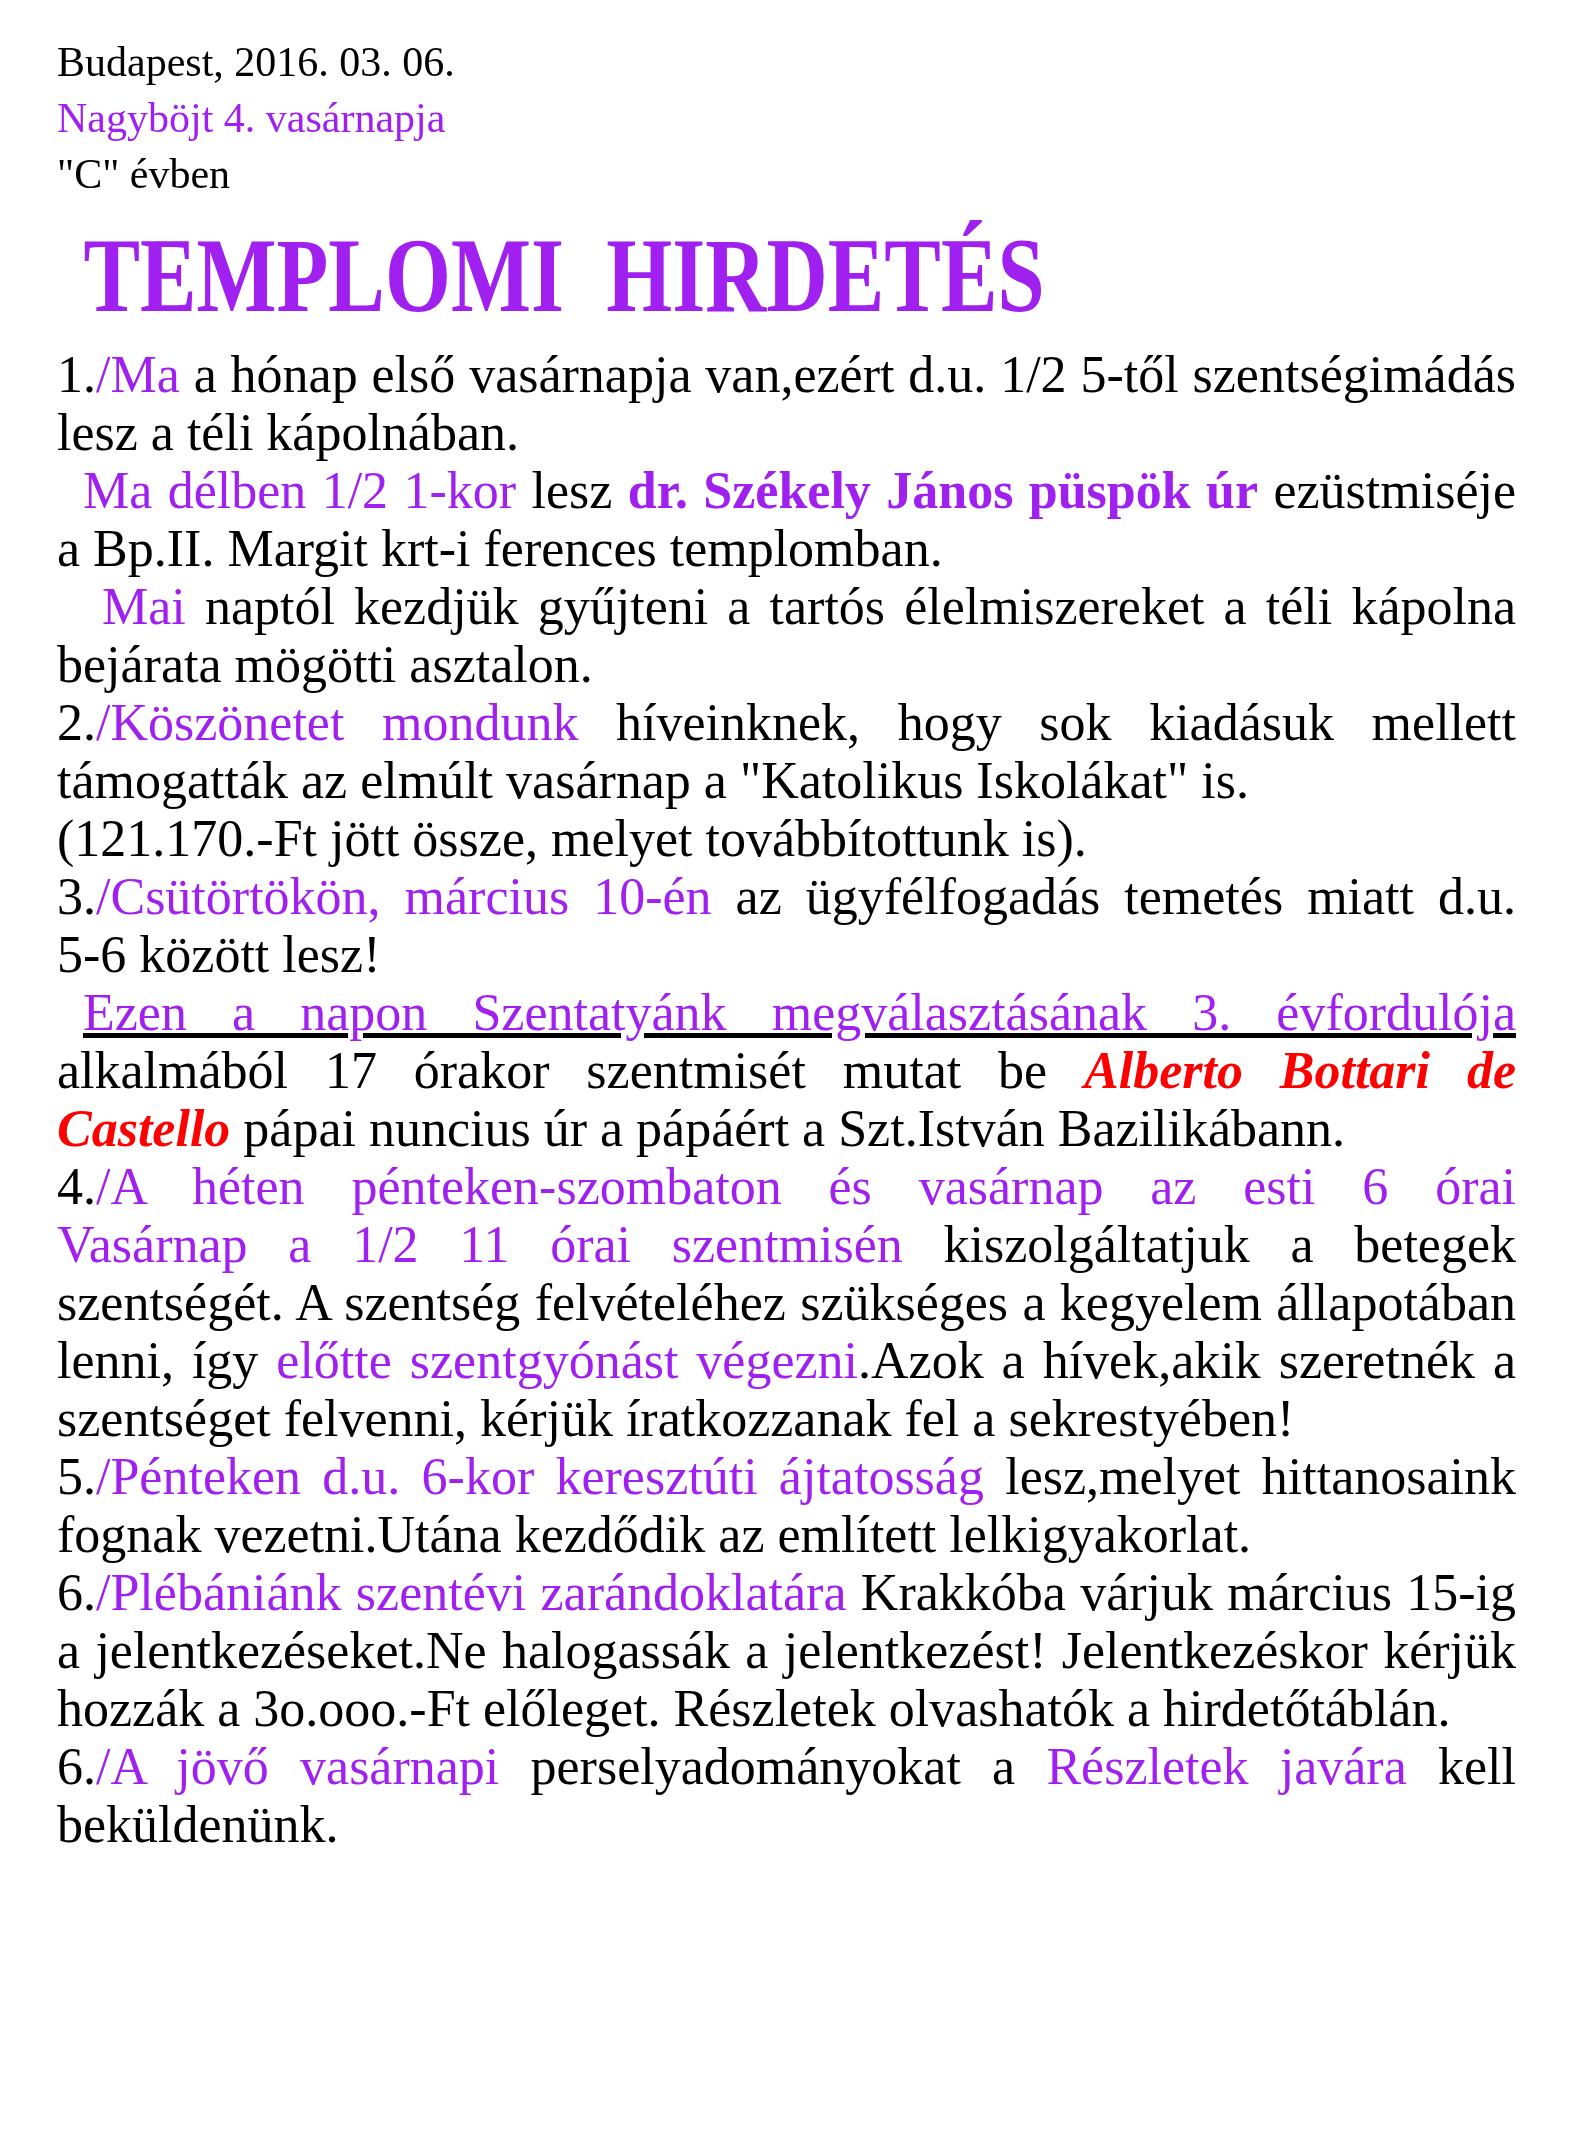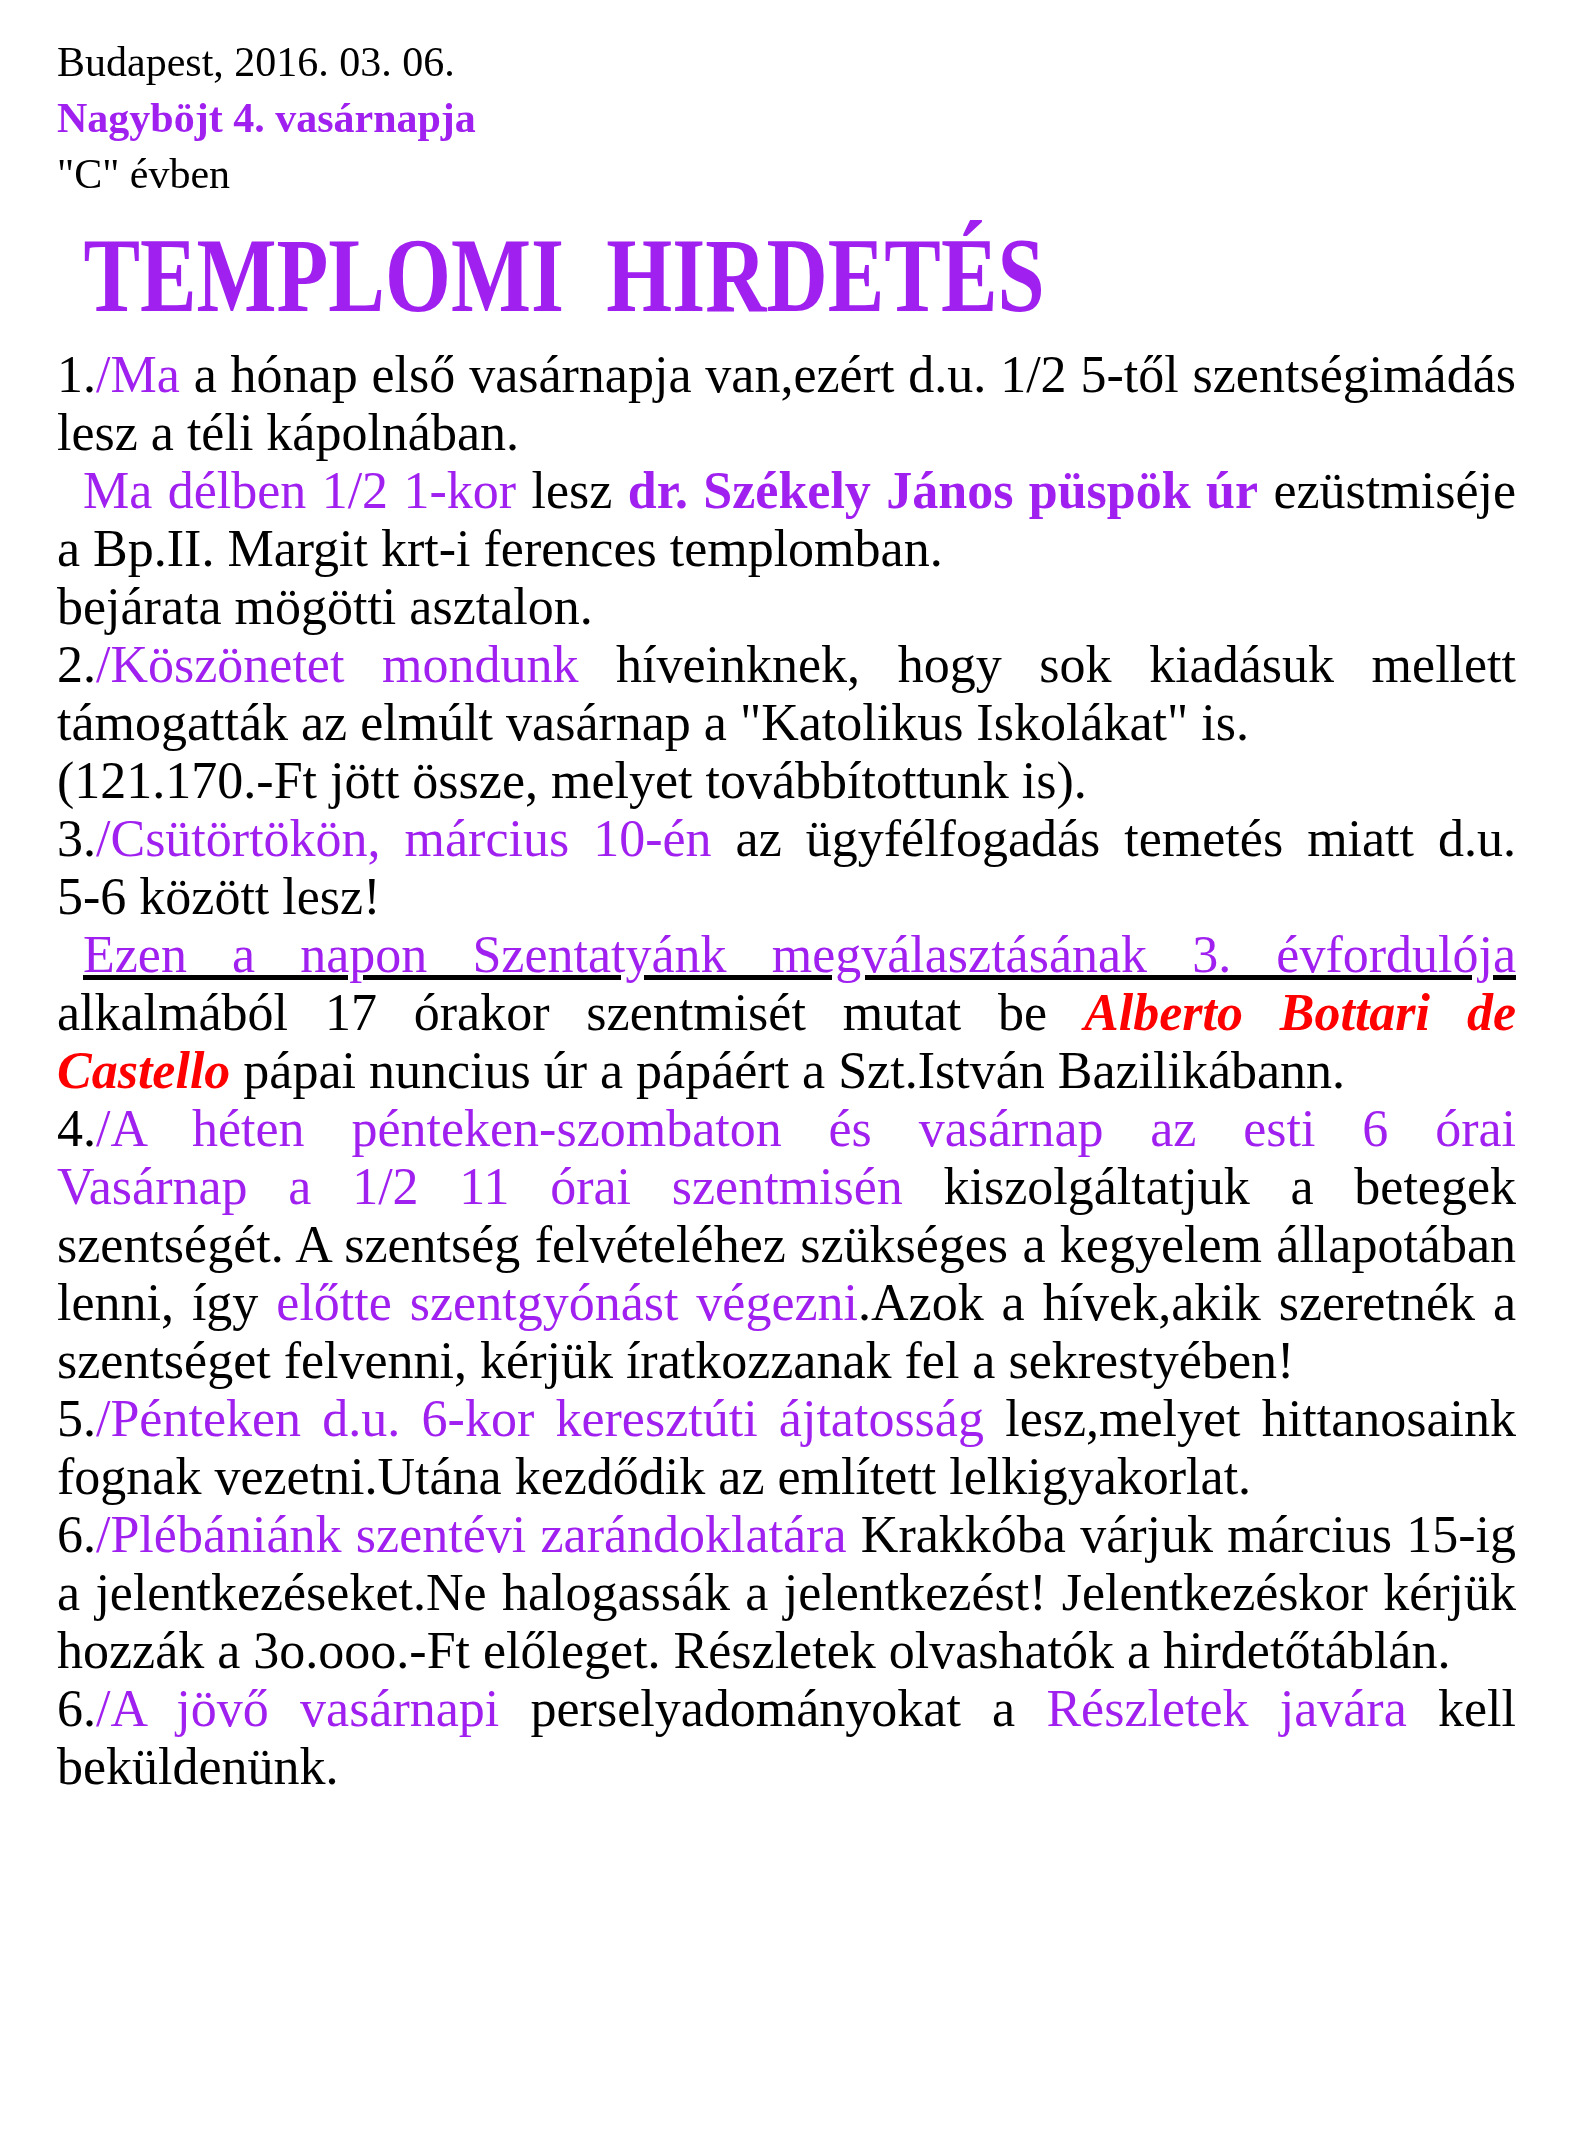--- a/index.html
+++ b/index.html
@@ -19,21 +19,21 @@
     height: 2150px;
     padding: 34px 57px 0 57px;
     background: #ffffff;
   }
   .header-line {
     font-size: 42px;
     line-height: 56px;
     white-space: pre;
   }
   .hl-black { color: var(--black); }
-  .hl-purple { color: var(--purple); font-weight: bold; }
+  .hl-purple { color: var(--purple); }
   .doc-title {
     color: var(--purple);
     font-weight: bold;
     font-size: 106px;
     line-height: 116px;
     margin: 16px 0 12px 0;
     padding-left: 33px;
     white-space: pre;
     transform: scaleX(0.80);
     transform-origin: left center;
@@ -63,20 +63,21 @@
     <div class="header-line hl-black">"C" évben</div>
   </div>
 
   <div class="doc-title">TEMPLOMI  HIRDETÉS</div>
 
   <div class="body-text">
       <div class="line just"><span class="seg-k">1.</span><span class="seg-p">/Ma</span><span class="seg-k"> a hónap első vasárnapja van,ezért d.u. 1/2 5-től szentségimádás</span></div>
       <div class="line"><span class="seg-k">lesz a téli kápolnában.</span></div>
       <div class="line just" style="padding-left: 26px;"><span class="seg-p">Ma délben 1/2 1-kor</span><span class="seg-k"> lesz </span><span class="seg-pb">dr. Székely János püspök úr</span><span class="seg-k"> ezüstmiséje</span></div>
       <div class="line"><span class="seg-k">a Bp.II. Margit krt-i ferences templomban.</span></div>
+      <div class="line just" style="padding-left: 45px;"><span class="seg-p">Mai</span><span class="seg-k"> naptól kezdjük gyűjteni a tartós élelmiszereket a téli kápolna</span></div>
       <div class="line"><span class="seg-k">bejárata mögötti asztalon.</span></div>
       <div class="line just"><span class="seg-k">2.</span><span class="seg-p">/Köszönetet mondunk</span><span class="seg-k"> híveinknek, hogy sok kiadásuk mellett</span></div>
       <div class="line"><span class="seg-k">támogatták az elmúlt vasárnap a "Katolikus Iskolákat" is.</span></div>
       <div class="line"><span class="seg-k">(121.170.-Ft jött össze, melyet továbbítottunk is).</span></div>
       <div class="line just"><span class="seg-k">3.</span><span class="seg-p">/Csütörtökön, március 10-én</span><span class="seg-k"> az ügyfélfogadás temetés miatt d.u.</span></div>
       <div class="line"><span class="seg-k">5-6 között lesz!</span></div>
       <div class="line just" style="padding-left: 26px; text-decoration: underline;"><span class="seg-p">Ezen a napon Szentatyánk megválasztásának 3. évfordulója</span></div>
       <div class="line just"><span class="seg-k">alkalmából 17 órakor szentmisét mutat be </span><span class="seg-rbi">Alberto Bottari de</span></div>
       <div class="line"><span class="seg-rbi">Castello</span><span class="seg-k"> pápai nuncius úr a pápáért a Szt.István Bazilikábann.</span></div>
       <div class="line just"><span class="seg-k">4.</span><span class="seg-p">/A héten pénteken-szombaton és vasárnap az esti 6 órai</span></div>

